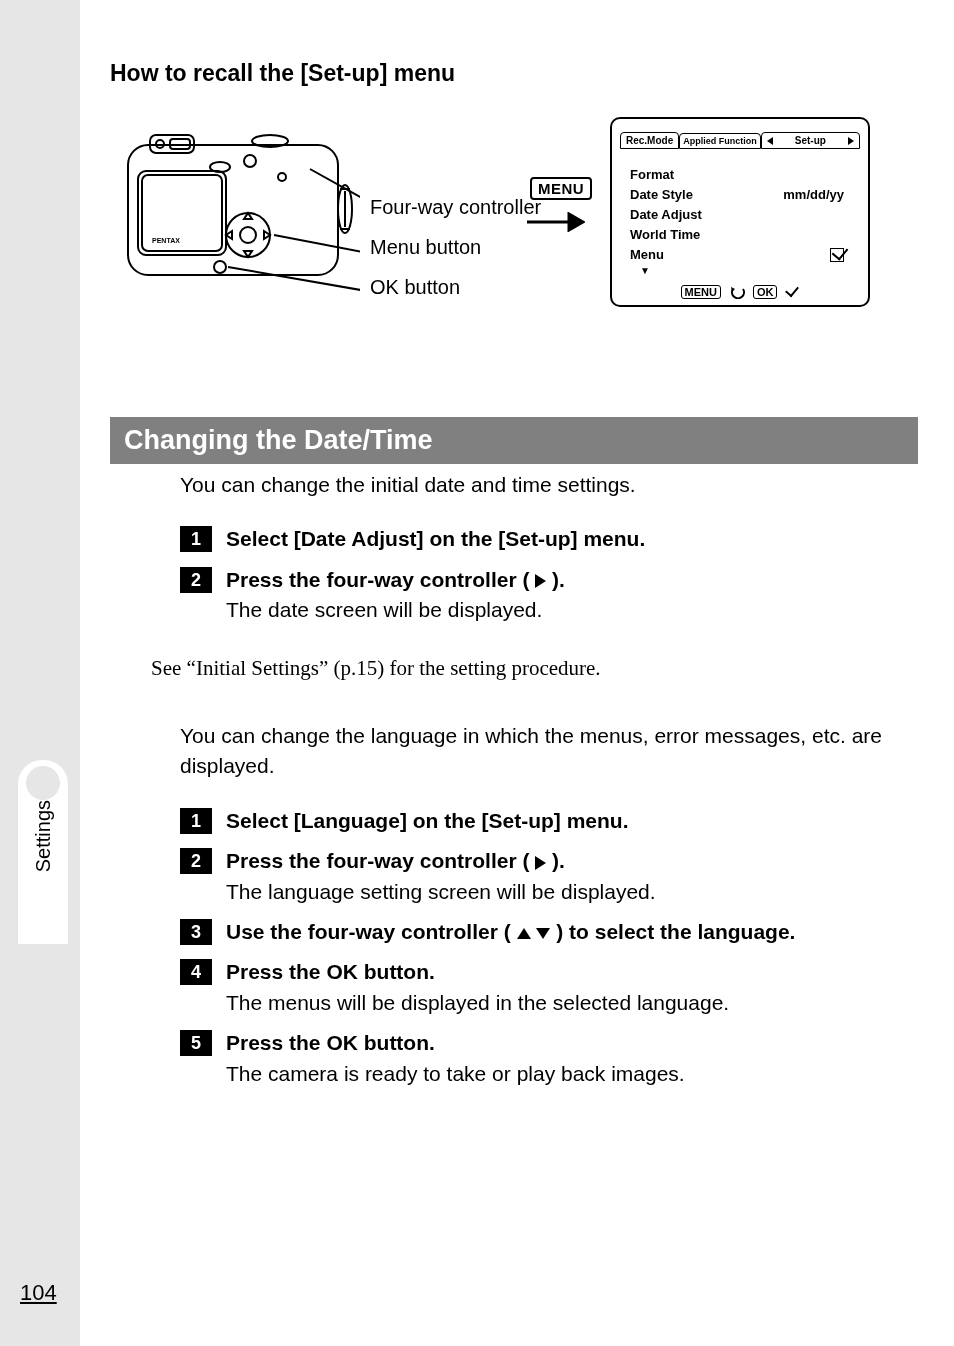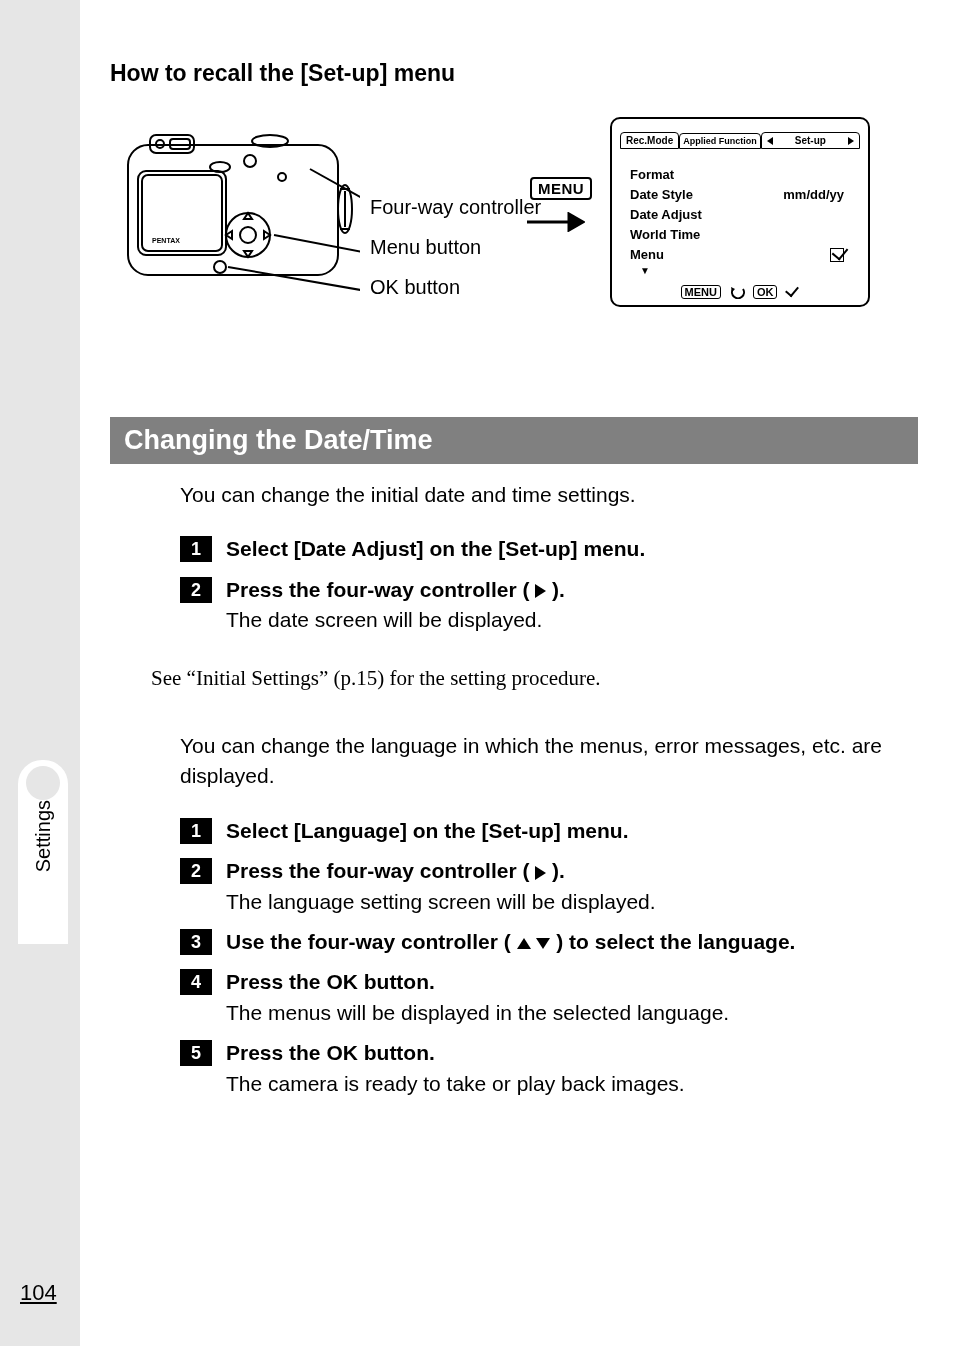--- a/index.html
+++ b/index.html
@@ -26,21 +26,21 @@
   .lcd-row { display: flex; justify-content: space-between; align-items: center; font-weight: bold; font-size: 13px; line-height: 20px; }
   .lcd-row .val { font-weight: bold; padding-right: 16px; margin-left: 24px; }
   .lcd-down { font-size: 10px; padding-left: 10px; }
   .lcd-footer { position: absolute; bottom: 6px; left: 0; right: 0; display: flex; justify-content: center; gap: 8px; align-items: center; font-weight: bold; font-size: 12px; }
   .lcd-footer .box { border: 1.5px solid #000; border-radius: 3px; padding: 0 3px; font-size: 11px; }
   .checkbox-icon { width: 14px; height: 14px; border: 1.5px solid #000; position: relative; display: inline-block; margin-right: 16px; }
   .checkbox-icon::after { content: ""; position: absolute; left: 2px; top: -2px; width: 12px; height: 8px; border-left: 2px solid #000; border-bottom: 2px solid #000; transform: rotate(-50deg); }
   .tri-left, .tri-right { width: 0; height: 0; display: inline-block; }
   .tri-left { border-top: 4px solid transparent; border-bottom: 4px solid transparent; border-right: 6px solid #000; }
   .tri-right { border-top: 4px solid transparent; border-bottom: 4px solid transparent; border-left: 6px solid #000; }
-  .section-bar { background: #808080; color: #fff; font-size: 27px; font-weight: bold; padding: 8px 14px; margin-bottom: 16px; }
+  .section-bar { background: #808080; color: #fff; font-size: 27px; font-weight: bold; padding: 8px 14px; margin-bottom: 6px; }
   .intro { font-size: 21px; margin-left: 70px; margin-bottom: 24px; line-height: 1.45; }
   .step-list { margin-left: 70px; }
   .step { display: flex; margin-bottom: 10px; font-size: 21px; line-height: 1.45; }
   .step-num { flex: 0 0 32px; height: 26px; background: #000; color: #fff; font-weight: bold; font-size: 18px; display: flex; align-items: center; justify-content: center; margin-right: 14px; margin-top: 2px; }
   .step-body { flex: 1; }
   .step-title { font-weight: bold; }
   .step-desc { font-weight: normal; }
   .tri-inline { display: inline-block; width: 0; height: 0; vertical-align: middle; }
   .tri-inline.right { border-top: 7px solid transparent; border-bottom: 7px solid transparent; border-left: 11px solid #000; }
   .tri-inline.up { border-left: 7px solid transparent; border-right: 7px solid transparent; border-bottom: 11px solid #000; }

